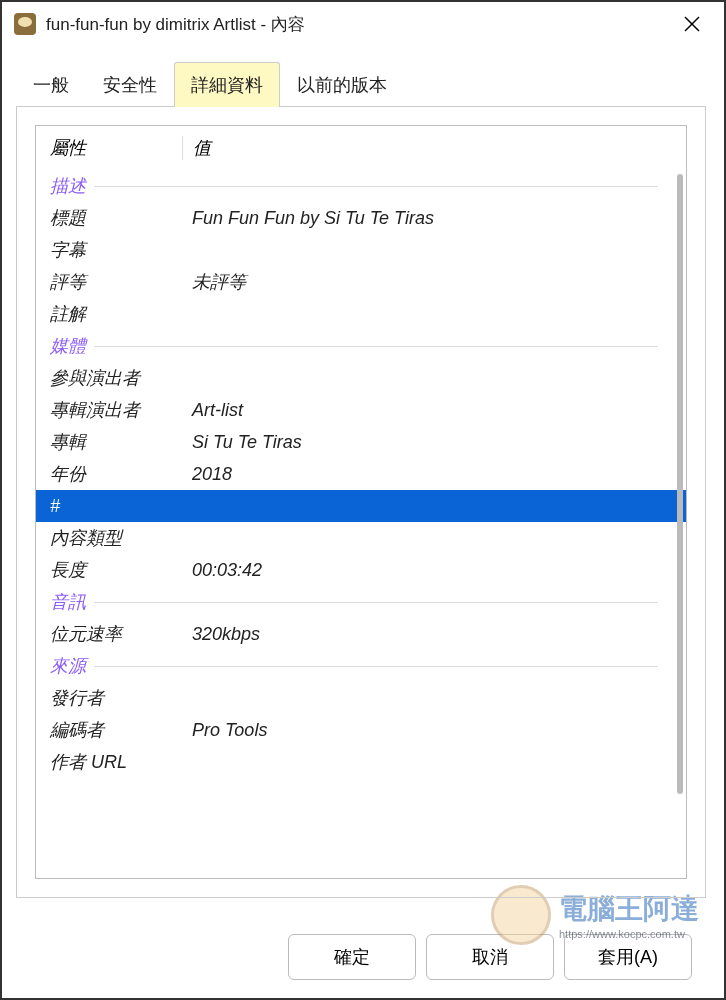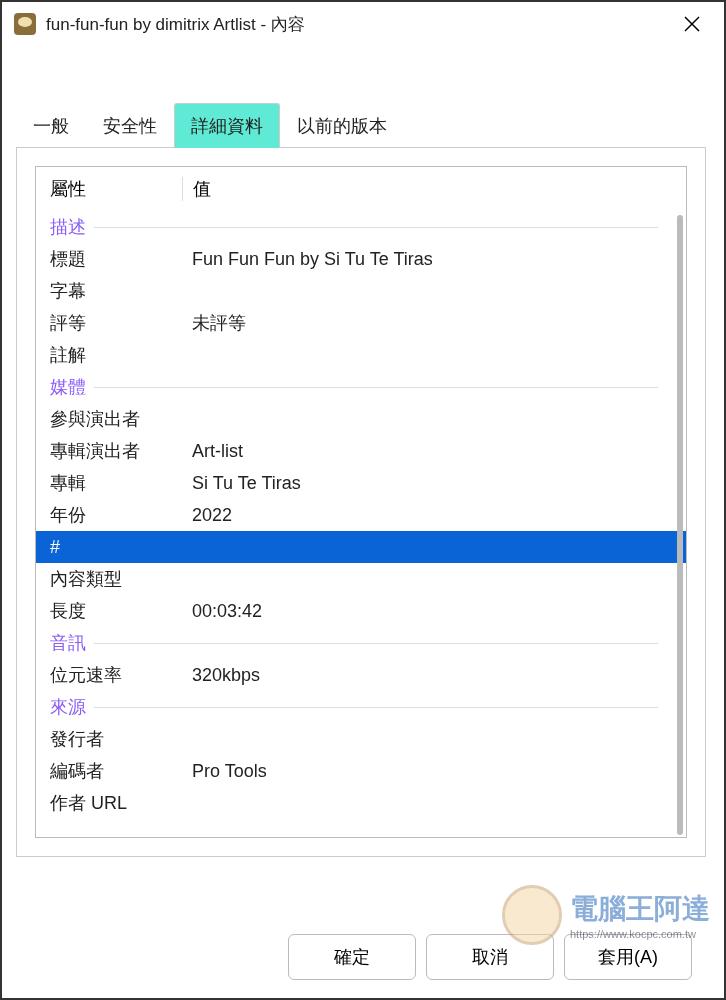--- a/index.html
+++ b/index.html
@@ -15,21 +15,20 @@
       height: 1000px;
       overflow: hidden;
     }
     .window {
       width: 726px;
       height: 1000px;
       border: 2px solid #333;
       background: #fff;
       display: flex;
       flex-direction: column;
-      gap: 41px;
     }
     .titlebar {
       height: 44px;
       display: flex;
       align-items: center;
       padding: 0 12px;
       background: #fff;
     }
     .titlebar-icon {
       width: 22px;
@@ -82,32 +81,33 @@
       font-size: 18px;
       color: #222;
       cursor: pointer;
       border: 1px solid transparent;
       border-bottom: none;
       border-radius: 3px 3px 0 0;
       position: relative;
     }
     .tab.active {
       border-color: #ccc;
-      background: #5eead4;
+      background: #fef9c3;
       z-index: 2;
     }
     .tab-panel {
       border: 1px solid #ccc;
       flex: 1;
       margin-top: -1px;
       padding: 18px;
       display: flex;
       flex-direction: column;
       position: relative;
       z-index: 1;
+      font-style: italic;
     }
     .details-box {
       border: 1px solid #bbb;
       flex: 1;
       display: flex;
       flex-direction: column;
       position: relative;
       overflow: hidden;
     }
     .details-header {
@@ -190,21 +190,21 @@
       padding: 10px 18px;
       font-size: 18px;
       border: 1px solid #bbb;
       border-radius: 6px;
       background: #fff;
       cursor: pointer;
       font-family: inherit;
     }
     .watermark {
       position: absolute;
-      right: 16px;
+      right: 27px;
       bottom: 55px;
       display: flex;
       align-items: center;
       opacity: 0.5;
       pointer-events: none;
     }
     .watermark-face {
       width: 60px;
       height: 60px;
       border: 3px solid #c49a6c;
@@ -289,21 +289,21 @@
             <div class="prop-row">
               <div class="prop-name">專輯演出者</div>
               <div class="prop-value">Art-list</div>
             </div>
             <div class="prop-row">
               <div class="prop-name">專輯</div>
               <div class="prop-value">Si Tu Te Tiras</div>
             </div>
             <div class="prop-row">
               <div class="prop-name">年份</div>
-              <div class="prop-value">2022</div>
+              <div class="prop-value">2018</div>
             </div>
             <div class="prop-row selected">
               <div class="prop-name">#</div>
               <div class="prop-value"></div>
             </div>
             <div class="prop-row">
               <div class="prop-name">內容類型</div>
               <div class="prop-value"></div>
             </div>
             <div class="prop-row">

